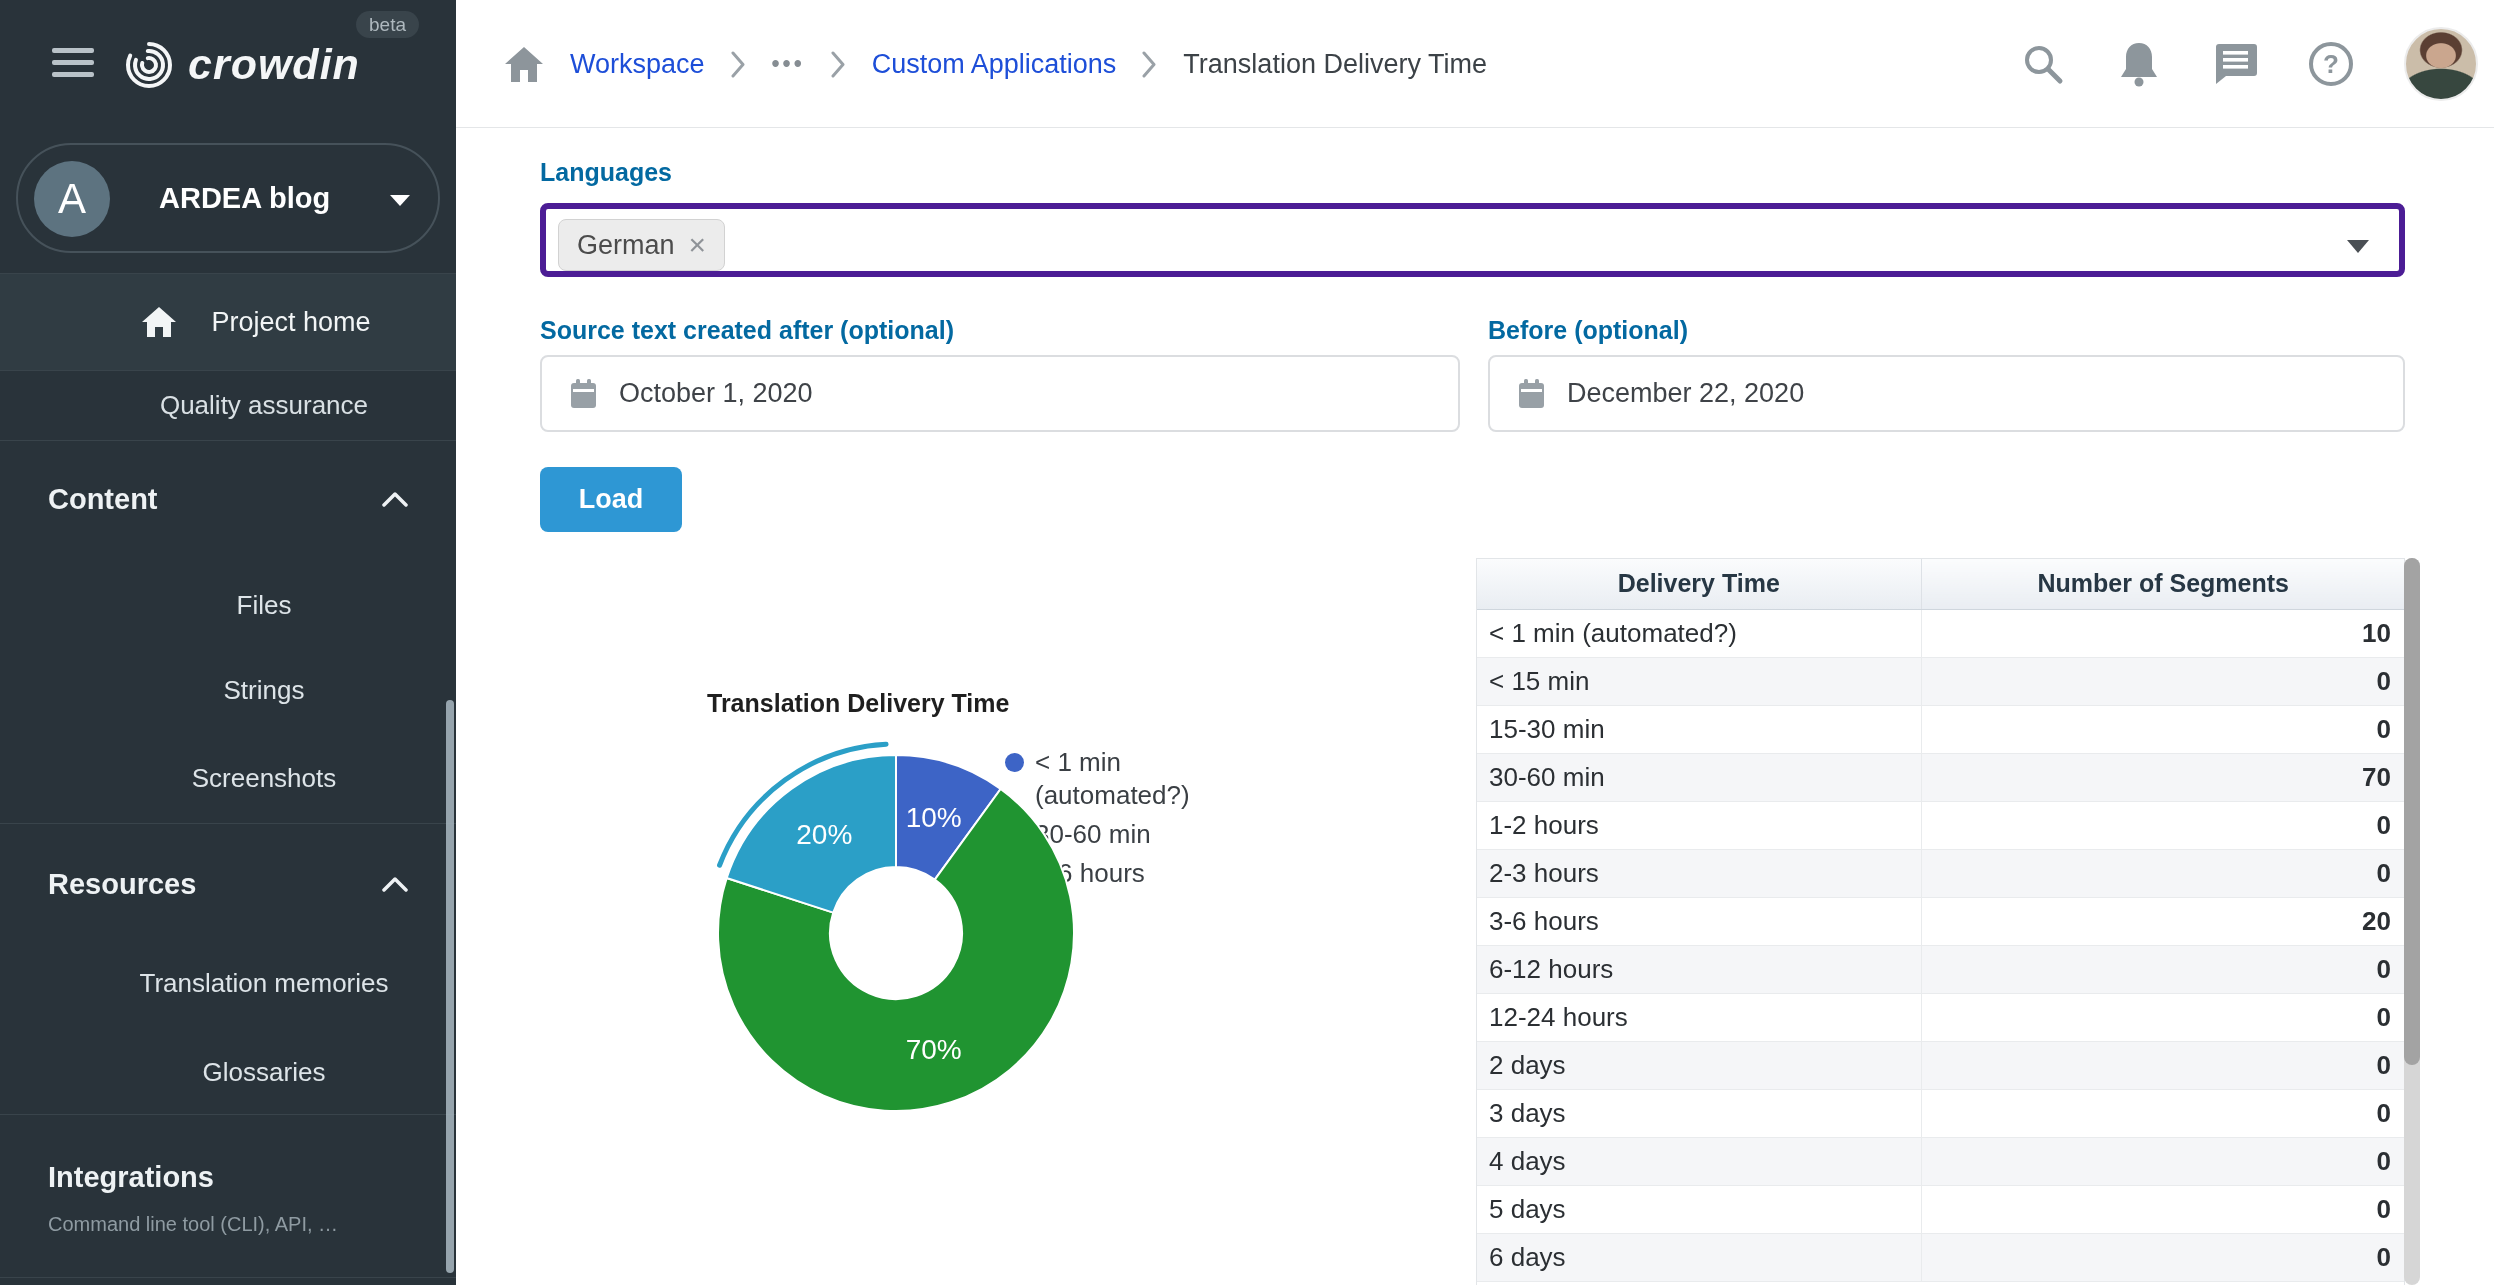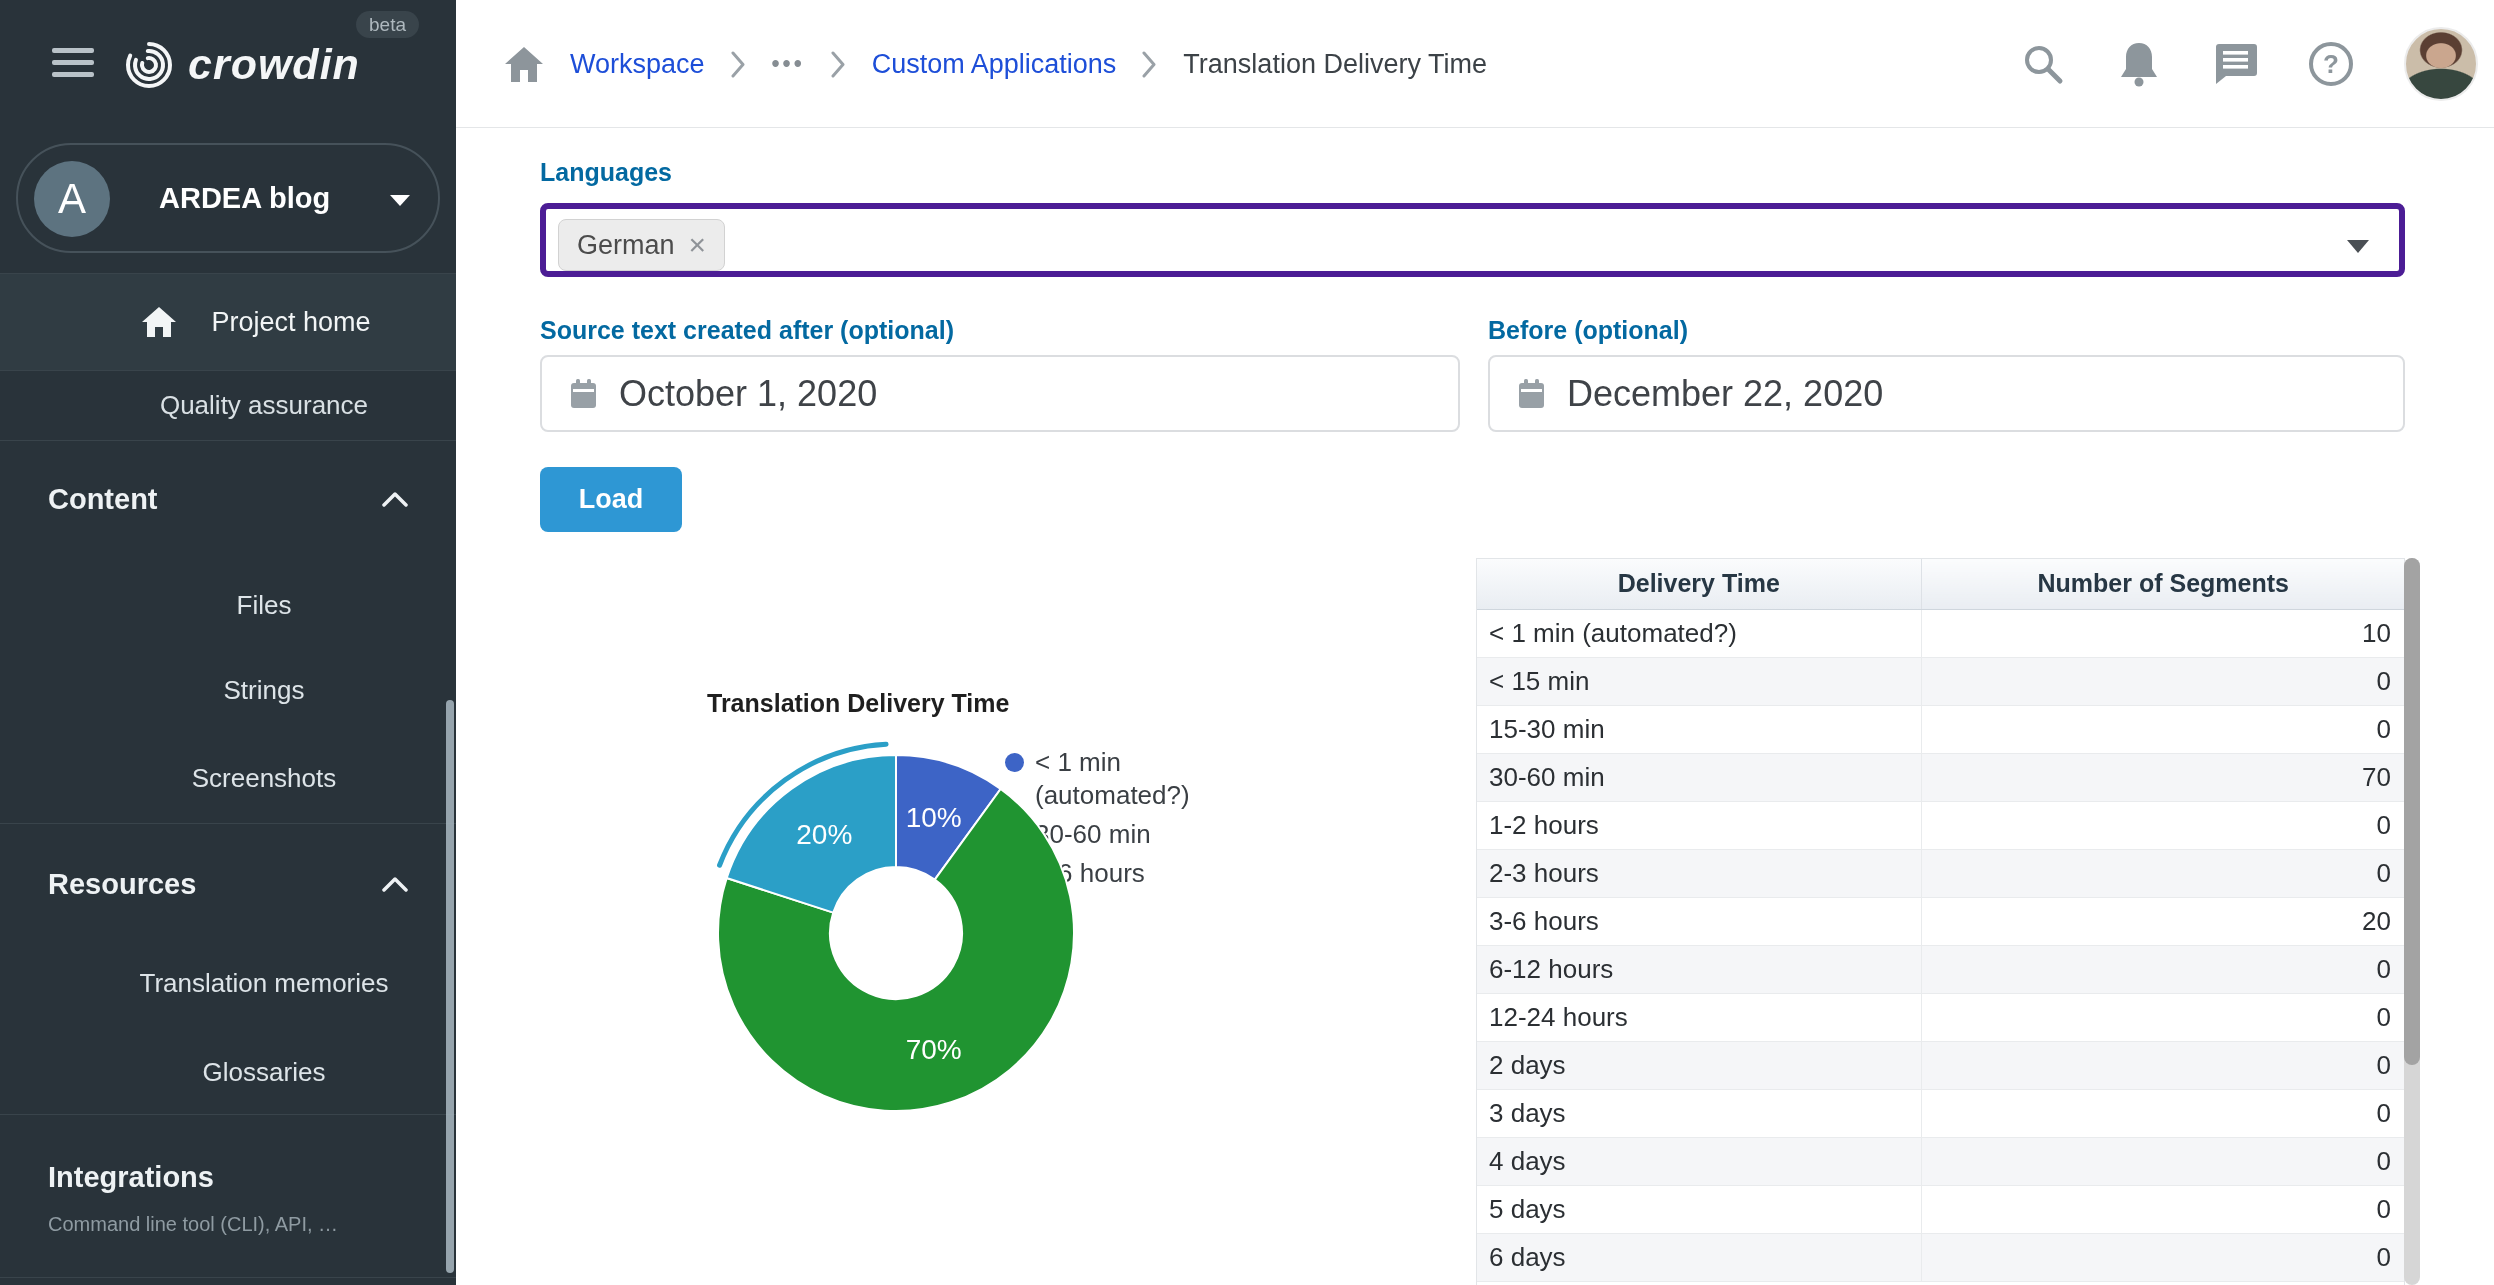--- a/index.html
+++ b/index.html
@@ -52,42 +52,42 @@
   
   .content { position:absolute; left:456px; top:128px; width:2038px; height:1157px; background:#fff; }
   .field-label { position:absolute; font-size:25px; font-weight:bold; color:#0369a1; }
   .select-box { position:absolute; left:84px; top:75px; width:1865px; height:74px; border:6px solid #4c1d95; border-radius:8px; background:#fff; cursor:pointer; }
   .lang-tag { position:absolute; left:12px; top:10px; height:52px; display:inline-flex; align-items:center; padding:0 18px; background:#ececec; border:1px solid #d2d2d2; border-radius:8px; font-size:27px; color:#4c4c4c; }
   .tag-x { margin-left:14px; color:#8f9398; font-size:30px; line-height:1; cursor:pointer; }
   .select-caret { position:absolute; right:30px; top:31px; width:0; height:0; border-left:11px solid transparent; border-right:11px solid transparent; border-top:13px solid #4a4f54; }
 
   .date-input { position:absolute; top:227px; height:77px; border:2px solid #dbdde0; border-radius:8px; background:#fff; display:flex; align-items:center; cursor:pointer; }
   .date-input svg { margin-left:28px; }
-  .date-value { margin-left:22px; font-size:36px; color:#3f4348;text-align:center; }
+  .date-value { margin-left:22px; font-size:27px; color:#3f4348;text-align:center; }
 
   .load-btn { position:absolute; left:84px; top:339px; width:142px; height:65px; background:#2e97d4; color:#fff; border:none; border-radius:8px; font-size:27px; font-weight:bold; font-family:"Liberation Sans",sans-serif; cursor:pointer; }
 
   .chart-title { position:absolute; left:251px; top:560px; font-size:25px; font-weight:bold; color:#1f1f1f; line-height:30px; }
   .legend { position:absolute; left:549px; top:618px; width:210px; }
   .legend-item { display:flex; align-items:flex-start; margin-bottom:6px; cursor:pointer; }
   .legend-dot { flex:0 0 auto; width:19px; height:19px; border-radius:50%; margin-top:7px; margin-right:11px; }
   .legend-label { font-size:26px; color:#3a3f44; line-height:33px; }
   #donut { position:absolute; left:245px; top:610px; }
 
   .table-wrap { position:absolute; left:1020px; top:430px; width:929px; height:727px; overflow:hidden; border:1px solid #e2e5e8; border-bottom:none; }
   table { border-collapse:collapse; width:928px; table-layout:fixed; }
   col.c1 { width:444px; } col.c2 { width:484px; }
   thead th { height:50px; background:linear-gradient(#fbfcfd,#e9edf2); border-bottom:1px solid #cfd6dd; font-size:25px; font-weight:bold; color:#273744; text-align:center; }
   thead th + th { border-left:1px solid #dde1e6; }
   tbody td { height:48px; font-size:26px; color:#2b2f33; border-top:1px solid #e9ebed; background:#fff; }
   tbody td + td { border-left:1px solid #e9ebed; }
   tbody tr.stripe td { background:#f5f6f8; }
   tbody tr:last-child td { border-bottom:1px solid #e9ebed; }
   td.cell-label { text-align:left; padding-left:12px; }
-  td.cell-num { text-align:right; padding-right:14px; }
+  td.cell-num { text-align:right; padding-right:14px;font-weight:bold; }
   .table-scroll-track { position:absolute; left:1948px; top:430px; width:16px; height:727px; background:#d6d6d6; border-radius:8px; }
   .table-scroll-thumb { position:absolute; left:1948px; top:430px; width:16px; height:507px; background:#a3a3a3; border-radius:8px; cursor:pointer; }
 </style>
 </head>
 <body>
 
 <div class="app">
 
   <aside class="sidebar">
     <div class="side-header">

